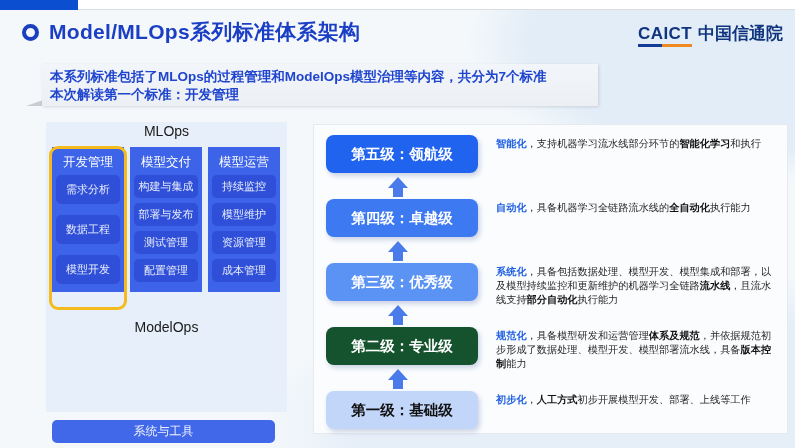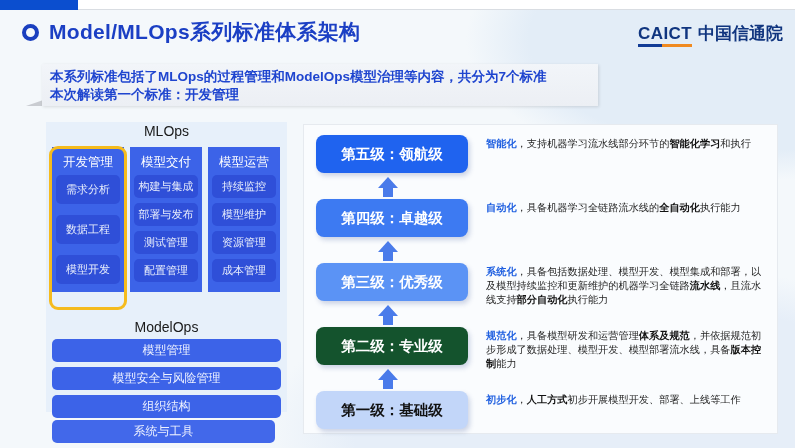--- a/index.html
+++ b/index.html
@@ -52,21 +52,21 @@
   .highlight{position:absolute;left:3px;top:24px;width:78px;height:164px;border:3px solid #f5bb1d;border-radius:9px;box-sizing:border-box;pointer-events:none;}
 
   .mops{position:absolute;left:6px;top:196px;width:229px;}
   .mops .sec-title{margin-bottom:3px;}
   .bar{background:#3c63e8;border-radius:5px;color:#eef2ff;font-size:12px;text-align:center;
        line-height:17px;padding:3px 0;margin-bottom:5px;}
   .sys-tool{position:absolute;left:52px;top:420px;width:223px;background:#4268ea;border-radius:5px;
        color:#eef2ff;font-size:12px;text-align:center;line-height:17px;padding:3px 0;}
 
   
-  .right-panel{position:absolute;left:303px;top:124px;width:475px;height:310px;background:#fafcfe;
+  .right-panel{position:absolute;left:313px;top:124px;width:475px;height:310px;background:#fafcfe;
        border:1px solid #e6eaef;box-sizing:border-box;padding-left:39px;}
   .lv-row{position:absolute;left:12px;width:452px;display:flex;align-items:flex-start;}
   .lv-box{width:152px;height:38px;border-radius:8px;display:flex;align-items:center;justify-content:center;
        font-size:14.5px;font-weight:bold;box-shadow:2px 3px 5px rgba(40,70,140,.22);flex:none;}
   .lv-desc{flex:1;font-size:10.2px;line-height:14px;color:#262626;padding:2px 4px 0 18px;}
   .lv-desc b.k{color:#1f5fe0;}
   .lv-desc b.s{color:#121212;}
   .arrow{position:absolute;left:74px;width:20px;height:22px;}
   .arrow i{display:block;width:10px;height:11px;background:#4a7bea;margin:9px auto 0;}
   .arrow em{display:block;width:0;height:0;border-left:10px solid transparent;border-right:10px solid transparent;
@@ -119,25 +119,20 @@
           <div class="col-head">模型运营</div>
           <div class="chip">持续监控</div>
           <div class="chip">模型维护</div>
           <div class="chip">资源管理</div>
           <div class="chip">成本管理</div>
         </div>
       </div>
     <div class="highlight"></div>
     <div class="mops">
       <div class="sec-title">ModelOps</div>
-      <div id="mbars">
-          <div class="bar">模型管理</div>
-          <div class="bar">模型安全与风险管理</div>
-          <div class="bar">组织结构</div>
-        </div>
     </div>
   </div>
   <div class="sys-tool">系统与工具</div>
 
   <div class="right-panel">
     <div id="levels">
         <div class="lv-row" style="top: 10px;">
           <div class="lv-box" style="background: rgb(31, 99, 239); color: rgb(255, 255, 255);">第五级：领航级</div>
           <div class="lv-desc"><b class="k">智能化</b><span>，支持机器学习流水线部分环节的</span><b class="s">智能化学习</b><span>和执行</span></div>
         </div>

